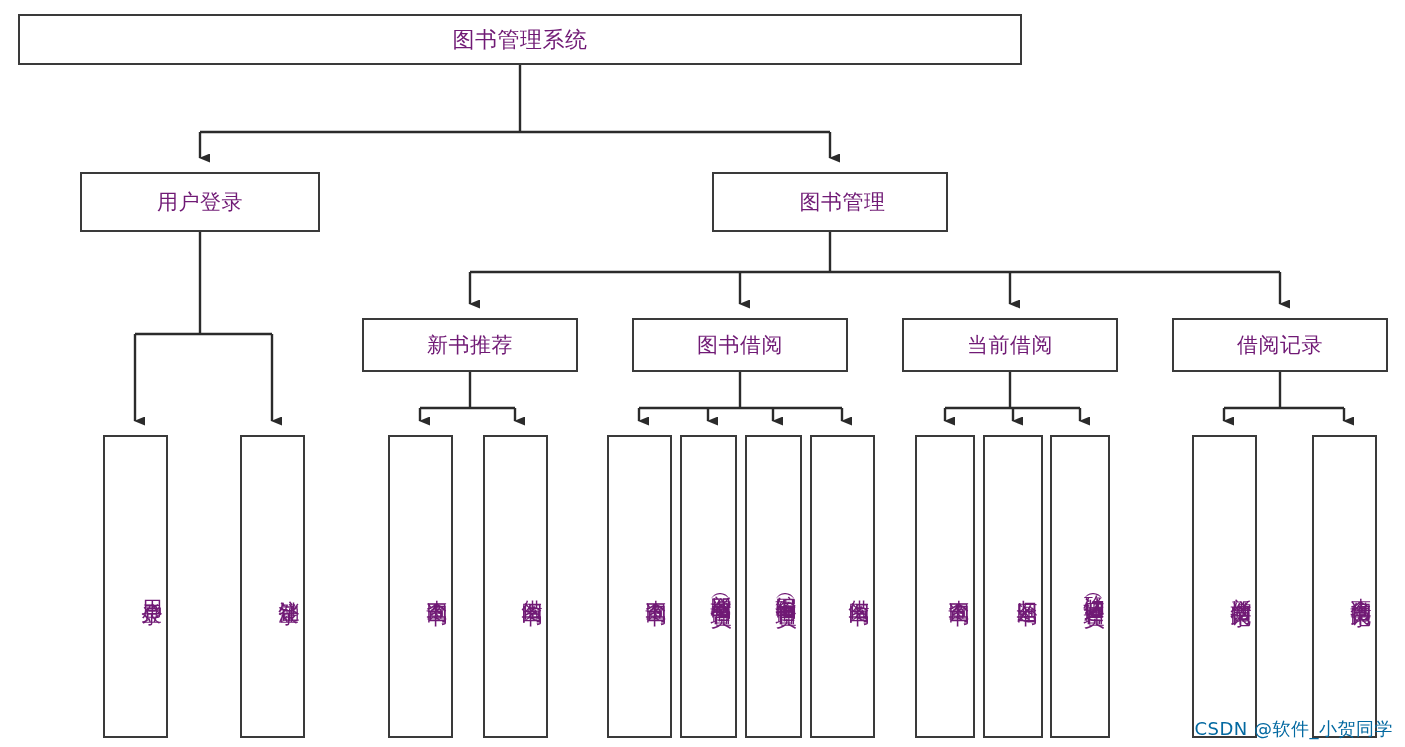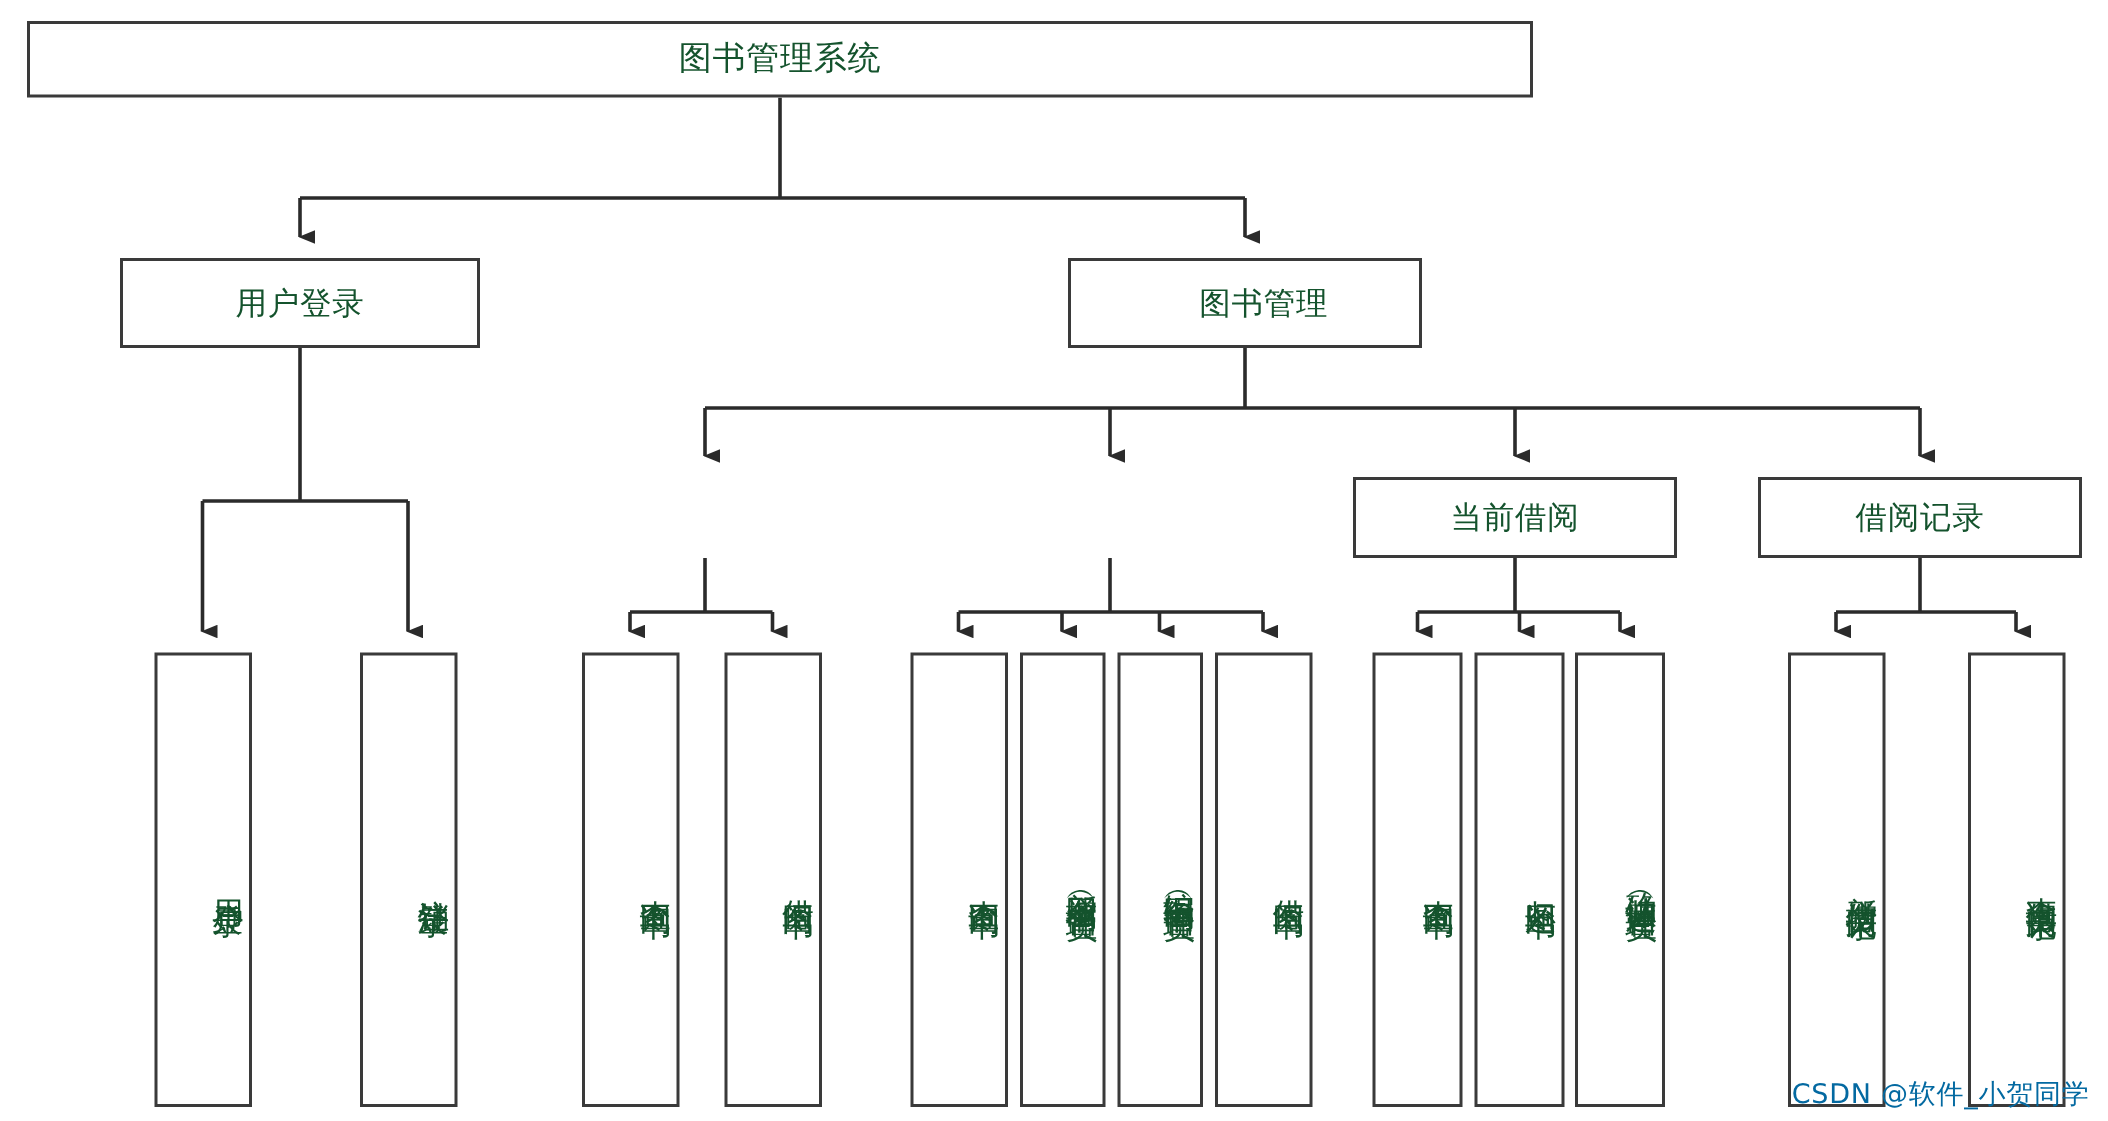--- a/index.html
+++ b/index.html
@@ -26,21 +26,22 @@
     pointer-events: none;
   }
   .node {
     position: absolute;
     box-sizing: border-box;
     background: #ffffff;
     border: 2px solid #3a3a3a;
     display: flex;
     align-items: center;
     justify-content: center;
-    color: #14532d;
+    color: #701a75;
+    font-family: Liberation Serif, serif;
   }
   .node.h {
     font-size: 21px;
     letter-spacing: 0.5px;
     line-height: 1.15;
   }
   .node.v {
     writing-mode: vertical-rl;
     text-orientation: upright;
     font-size: 21px;
@@ -128,20 +129,26 @@
     <span>图书管理系统</span>
   </div>
 
   <div class="node h" style="left:80px; top:172px; width:240px; height:60px;">
     <span>用户登录</span>
   </div>
   <div class="node h" style="left:712px; top:172px; width:236px; height:60px;padding-left:25px;">
     <span>图书管理</span>
   </div>
 
+  <div class="node h" style="left:362px; top:318px; width:216px; height:54px;">
+    <span>新书推荐</span>
+  </div>
+  <div class="node h" style="left:632px; top:318px; width:216px; height:54px;">
+    <span>图书借阅</span>
+  </div>
   <div class="node h" style="left:902px; top:318px; width:216px; height:54px;">
     <span>当前借阅</span>
   </div>
   <div class="node h" style="left:1172px; top:318px; width:216px; height:54px;">
     <span>借阅记录</span>
   </div>
 
   <div class="node v" style="left:103px; top:435px; width:65px; height:303px;">
     <span class="vtext">用户登录</span>
   </div>

